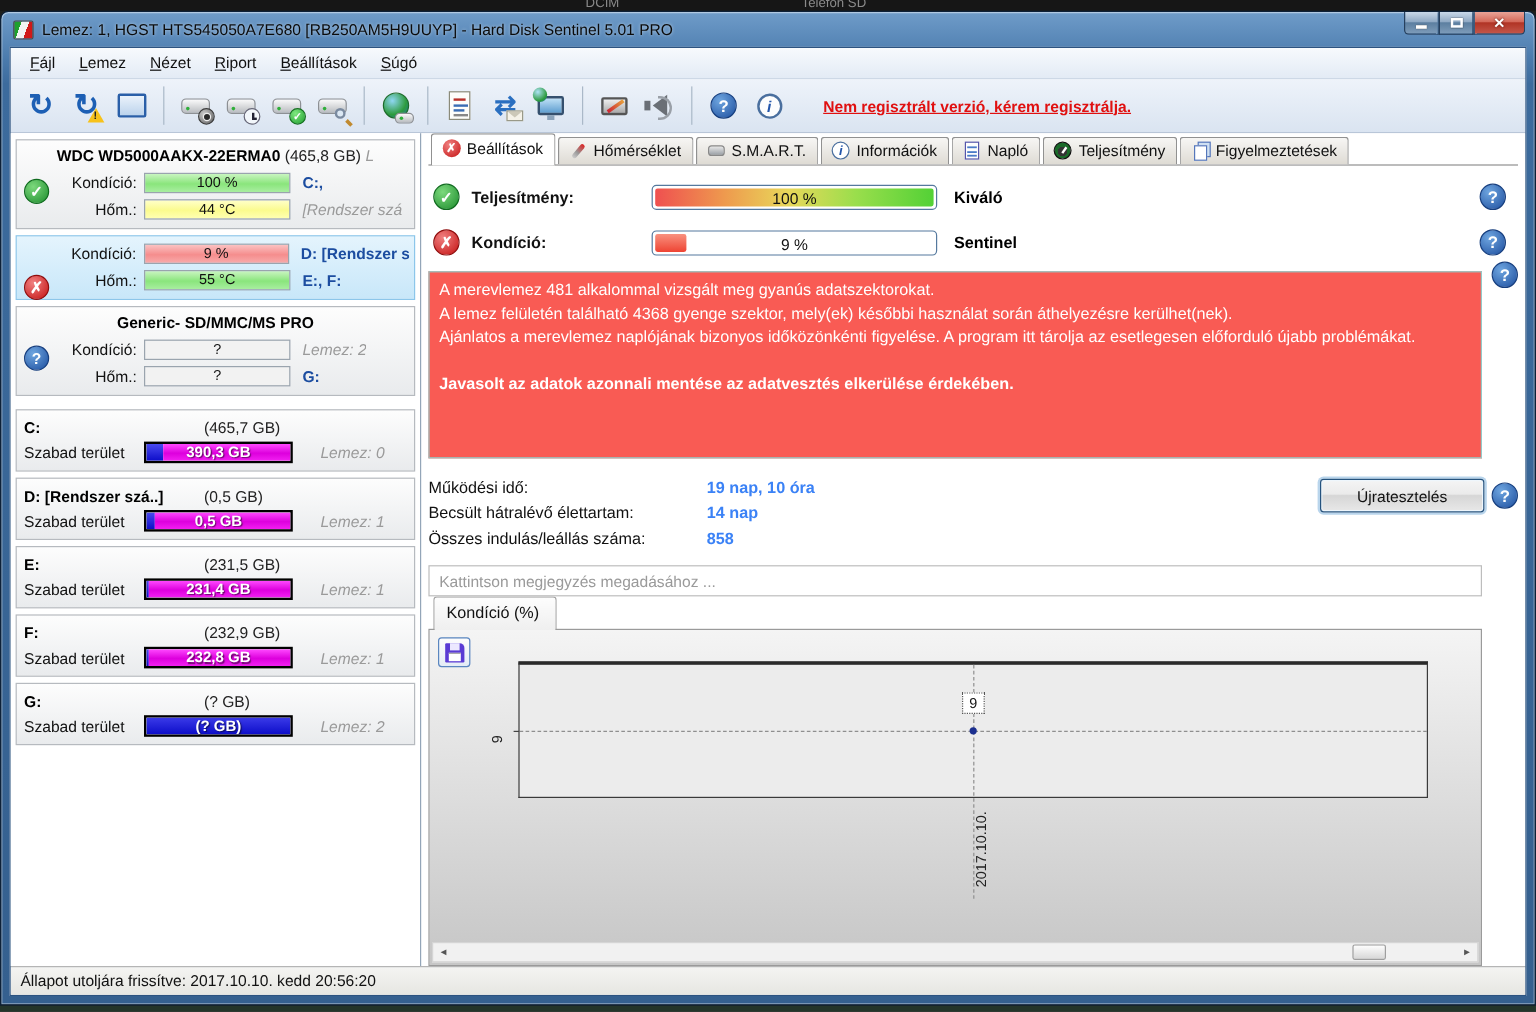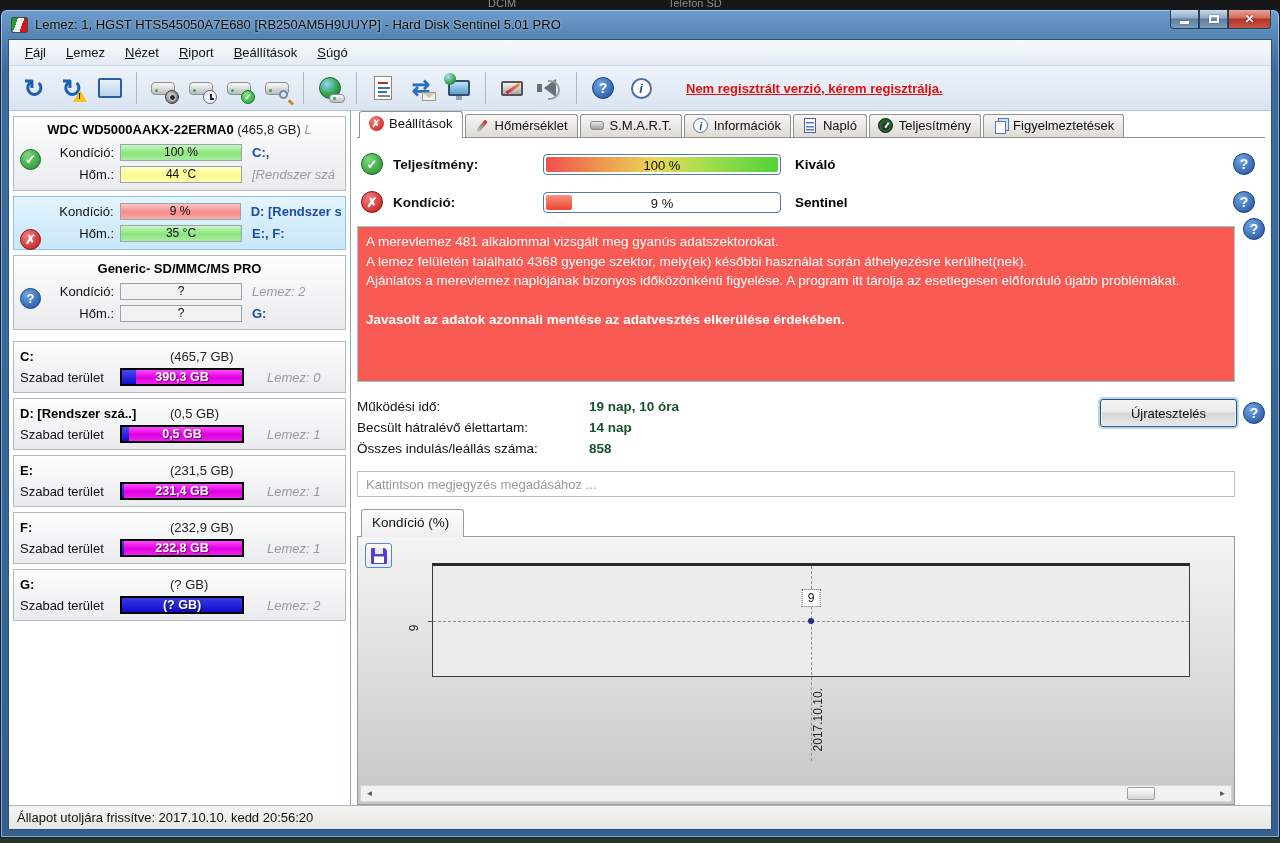--- a/index.html
+++ b/index.html
@@ -143,30 +143,30 @@
   .meter .mtext { position:absolute; inset:0; text-align:center; font-size:13px; color:#111; line-height:21px; }
   .ov-rating { font-size:13.5px; font-weight:bold; margin-left:14px; color:#000; }
   .help-right { position:absolute; right:10px; }
 
   .warnbox { margin-top:12px; margin-right:30px; background:#f95b54; border:1px solid #93cbc9; color:#fff; font-size:13.5px; padding:5px 8px; height:156px; line-height:1.45; position:relative; }
   .warnbox .bold { font-weight:bold; margin-top:19px; }
 
   .stats { margin-top:14px; font-size:13.5px; position:relative; }
   .stat-row { display:flex; height:21px; align-items:center; }
   .stat-lab { width:232px; color:#111; }
-  .stat-val { font-weight:bold; color:#14532d; }
+  .stat-val { font-weight:bold; color:#3b82f6; }
   .retest { position:absolute; right:28px; top:3px; width:137px; height:28px; font-size:13px; color:#111;
     border:1px solid #26537e; border-radius:3px; background:linear-gradient(#f4f4f4,#ebebeb 45%,#d6d6d6 50%,#e8e8e8);
     box-shadow:0 0 0 2px #b9d5ec, inset 0 0 0 1px #eef6fc; display:flex; align-items:center; justify-content:center; }
   .help-abs { position:absolute; }
 
   .comment { margin-top:12px; margin-right:30px; height:26px; border:1px solid #bdbdbd; background:#fff; font-size:13px; color:#444; padding:2px 8px; font-family:"Liberation Sans", sans-serif; width:calc(100% - 30px); }
   .comment::placeholder { color:#9a9a9a; }
 
-  .chart-wrap { margin-top:12px; margin-right:30px; position:relative; flex:1; min-height:0; }
+  .chart-wrap { margin-right:30px; position:relative; flex:1; min-height:0; }
   .chart-tab { position:absolute; left:4px; top:0; height:28px; background:linear-gradient(#fdfdfd,#efefef); border:1px solid #9a9a9a; border-bottom:none; border-radius:3px 3px 0 0; font-size:13.5px; color:#111; padding:5px 14px 0 10px; z-index:2; }
   .chart-panel { position:absolute; left:0; right:0; top:27px; bottom:0; border:1px solid #9a9a9a; background:linear-gradient(#f4f4f4,#c6c6c6); }
   .save-btn { position:absolute; left:7px; top:6px; width:27px; height:25px; border:1px solid #5a86c0; border-radius:3px; background:linear-gradient(#fdfdfd,#e4ecf6); display:flex; align-items:center; justify-content:center; }
   .floppy { width:16px; height:16px; background:#5a3bd4; border-radius:1px 4px 1px 1px; position:relative; }
   .floppy::before { content:""; position:absolute; left:4px; top:0; width:8px; height:6px; background:#ece8ff; }
   .floppy::after { content:""; position:absolute; left:3px; bottom:1px; width:10px; height:6px; background:#fff; border-top:1px solid #aaa; }
   .plot { position:absolute; left:74px; right:44px; top:26px; height:114px; background:#ececec; border:1px solid #3a3a3a; border-top:3px solid #2a2a2a; }
   .hline { position:absolute; left:0; right:0; top:50%; border-top:1px dashed #8f8f8f; }
   .vline { position:absolute; top:0; bottom:-85px; left:50%; border-left:1px dashed #8f8f8f; }
   .dpoint { position:absolute; left:50%; top:50%; width:6px; height:6px; margin:-3px 0 0 -3px; border-radius:50%; background:#1b2f8f; }
@@ -308,21 +308,21 @@
 
         <div class="entry selected">
           <div class="status-ico st-err">✗</div>
           <div class="erow erow-indent">
             <span class="lab">Kondíció:</span>
             <span class="sbar red">9 %</span>
             <span class="rtxt blue-drive">D: [Rendszer s</span>
           </div>
           <div class="erow erow-indent">
             <span class="lab">Hőm.:</span>
-            <span class="sbar green">35 °C</span>
+            <span class="sbar green">55 °C</span>
             <span class="rtxt blue-drive">E:, F:</span>
           </div>
         </div>
 
         <div class="entry">
           <div class="entry-header">
             <b>Generic- SD/MMC/MS PRO</b>
           </div>
           <div class="status-ico st-unk">?</div>
           <div class="erow erow-indent">

